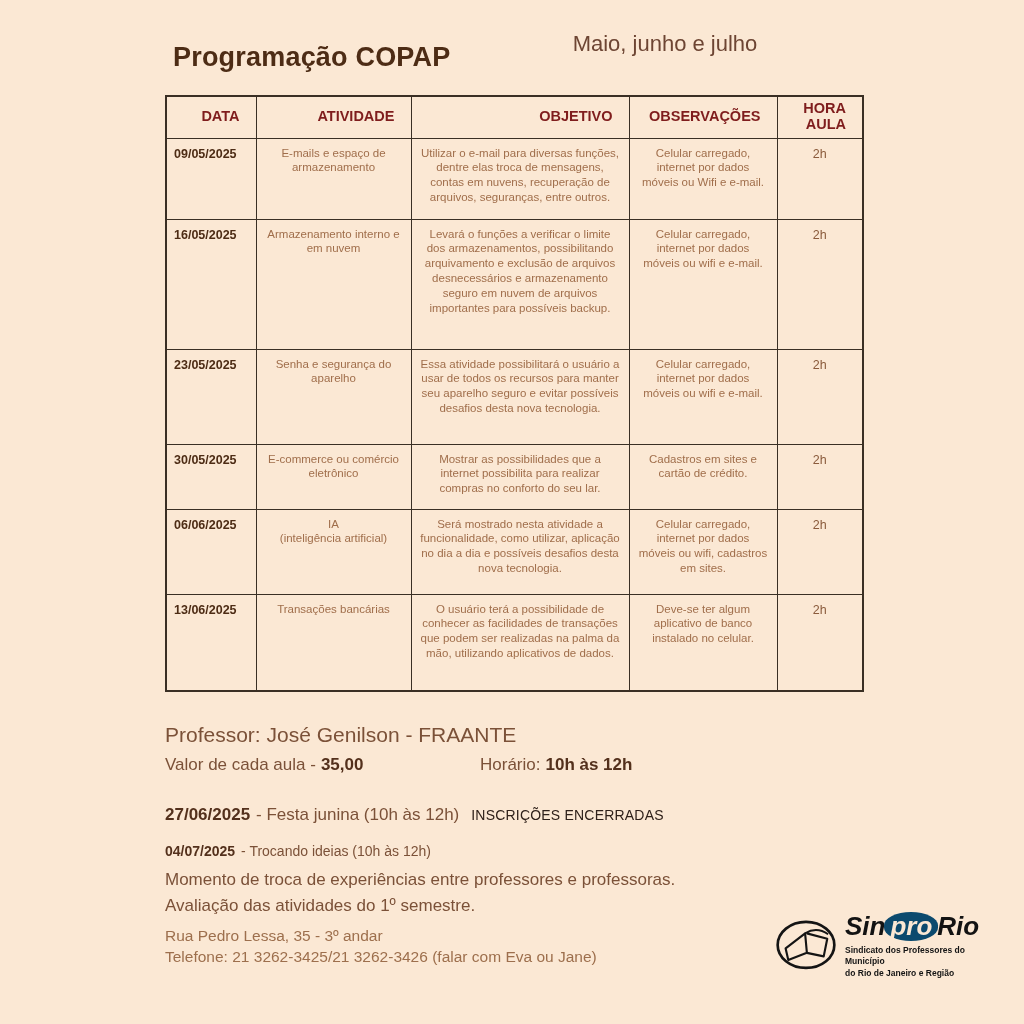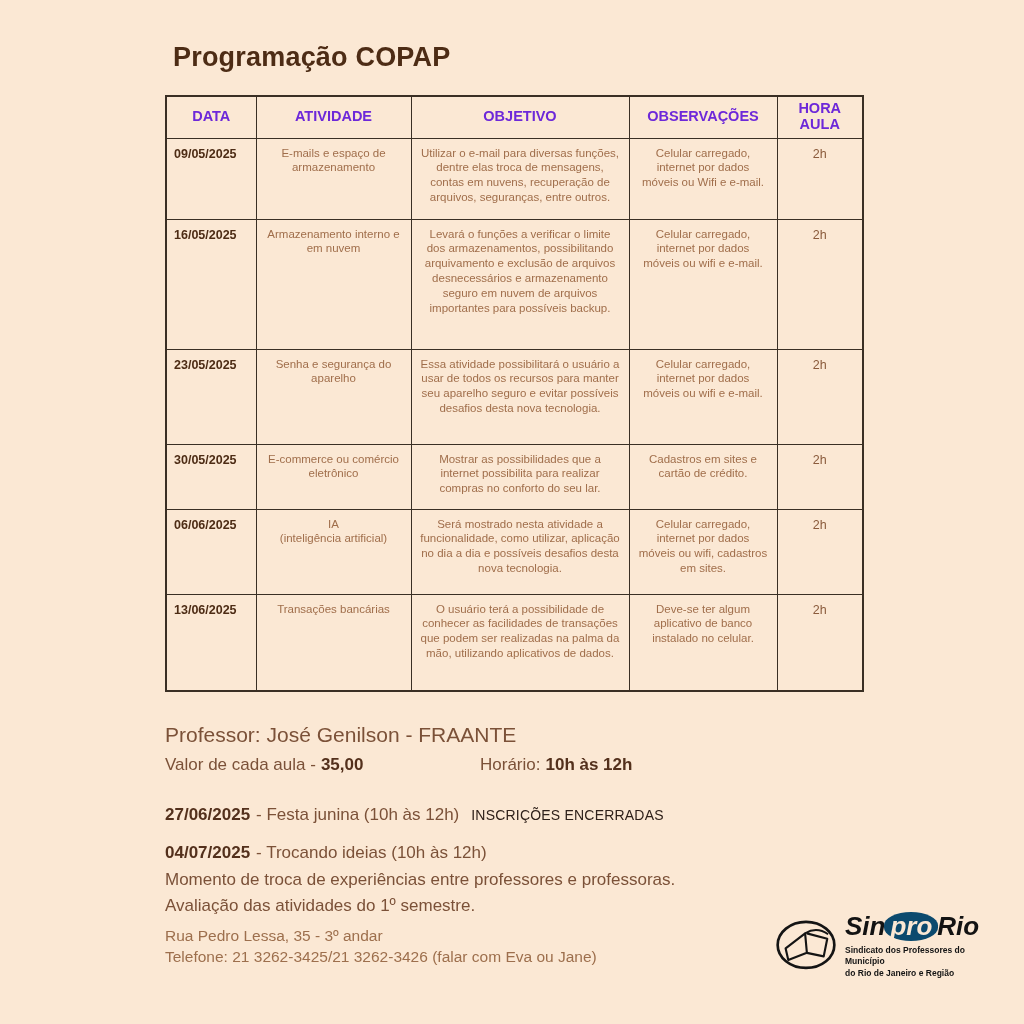--- a/index.html
+++ b/index.html
@@ -25,22 +25,22 @@
     position: absolute; left: 165px; top: 95px;
     width: 697px; table-layout: fixed; border-collapse: collapse;
     border: 2px solid #3a2f24;
   }
   table.schedule th, table.schedule td {
     border: 1px solid #3a2f24;
     vertical-align: top;
   }
   table.schedule th {
     height: 42px; vertical-align: middle;
-    font-size: 14.5px; font-weight: 800; color: #6d28d9;
-    text-align: center; padding: 2px 4px; line-height: 1.1;
+    font-size: 14.5px; font-weight: 800; color: #7f1d1d;
+    text-align: right; padding: 2px 16px; line-height: 1.1;
   }
   td.c-data {
     font-size: 12.5px; font-weight: 800; color: #4d2c15;
     text-align: left; padding: 8px 4px 4px 7px;
   }
   td.c-ativ, td.c-obj, td.c-obs, td.c-hora {
     font-size: 11.5px; color: #a06e4b; text-align: center;
     padding: 7px 8px 6px 8px; line-height: 1.3;
     white-space: pre-line;
   }
@@ -60,21 +60,21 @@
     position: absolute; left: 165px; top: 755px;
     font-size: 17px; color: #7b5138;
   }
   .info-horario {
     position: absolute; left: 480px; top: 755px;
     font-size: 17px; color: #7b5138;
   }
   .bold-val { font-weight: 800; color: #53301c; margin-left: 5px; }
 
   .event-line1 { position: absolute; left: 165px; top: 805px; font-size: 17px; color: #7b5138; }
-  .event-line2 { position: absolute; left: 165px; top: 843px; font-size: 17px; color: #7b5138; }
+  .event-line2 { position: absolute; left: 165px; top: 843px; font-size: 14px; color: #7b5138; }
   .event-note1 { position: absolute; left: 165px; top: 870px; font-size: 17px; color: #7b5138; }
   .event-note2 { position: absolute; left: 165px; top: 896px; font-size: 17px; color: #7b5138; }
   .ev-date { font-weight: 800; color: #53301c; }
   .ev-desc { margin-left: 6px; }
   .ev-badge {
     margin-left: 12px; font-size: 14px; font-weight: 400;
     color: #2f211a; letter-spacing: 0.2px;
   }
 
   .footer {
@@ -99,20 +99,21 @@
     margin-top: 4px; font-size: 8.5px; font-weight: 700;
     color: #141414; line-height: 1.35;
   }
 </style>
 </head>
 <body>
 
 <div class="title">Programação COPAP</div>
 
 <div class="subtitle">
+  <div>Maio, junho e julho</div>
 </div>
 
 <table class="schedule">
   <colgroup>
     <col style="width:90px">
       <col style="width:155px">
       <col style="width:218px">
       <col style="width:148px">
       <col style="width:86px">
   </colgroup>

